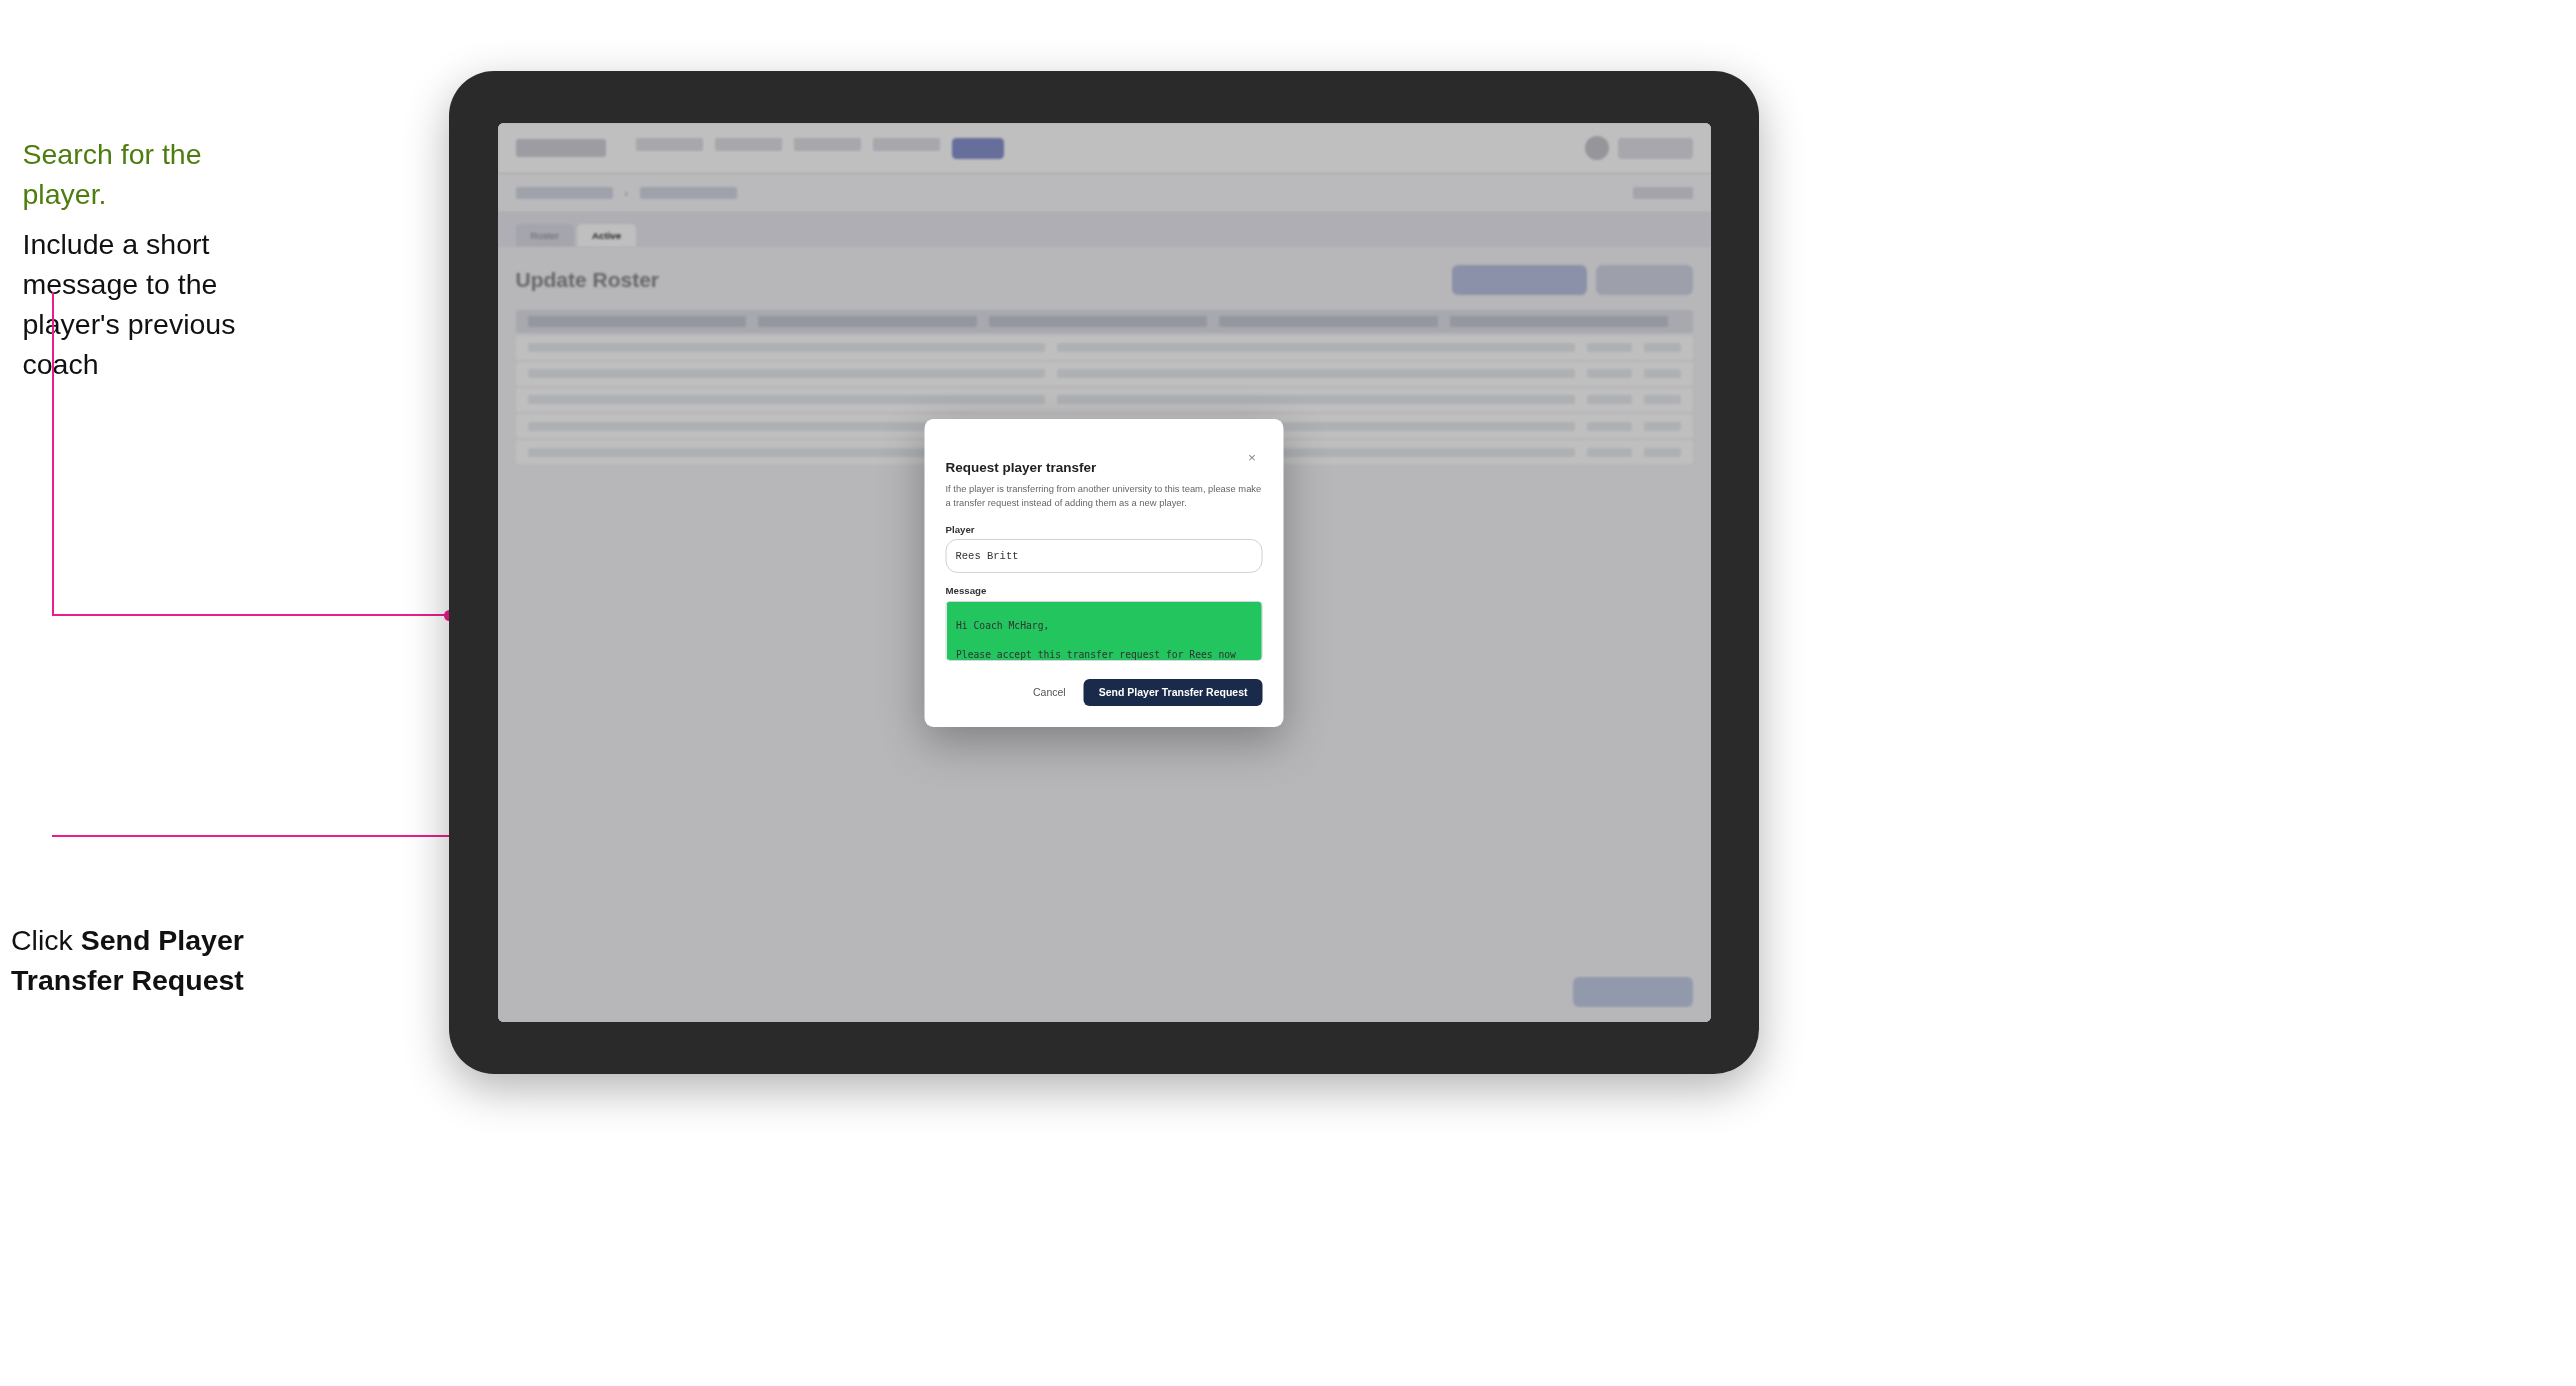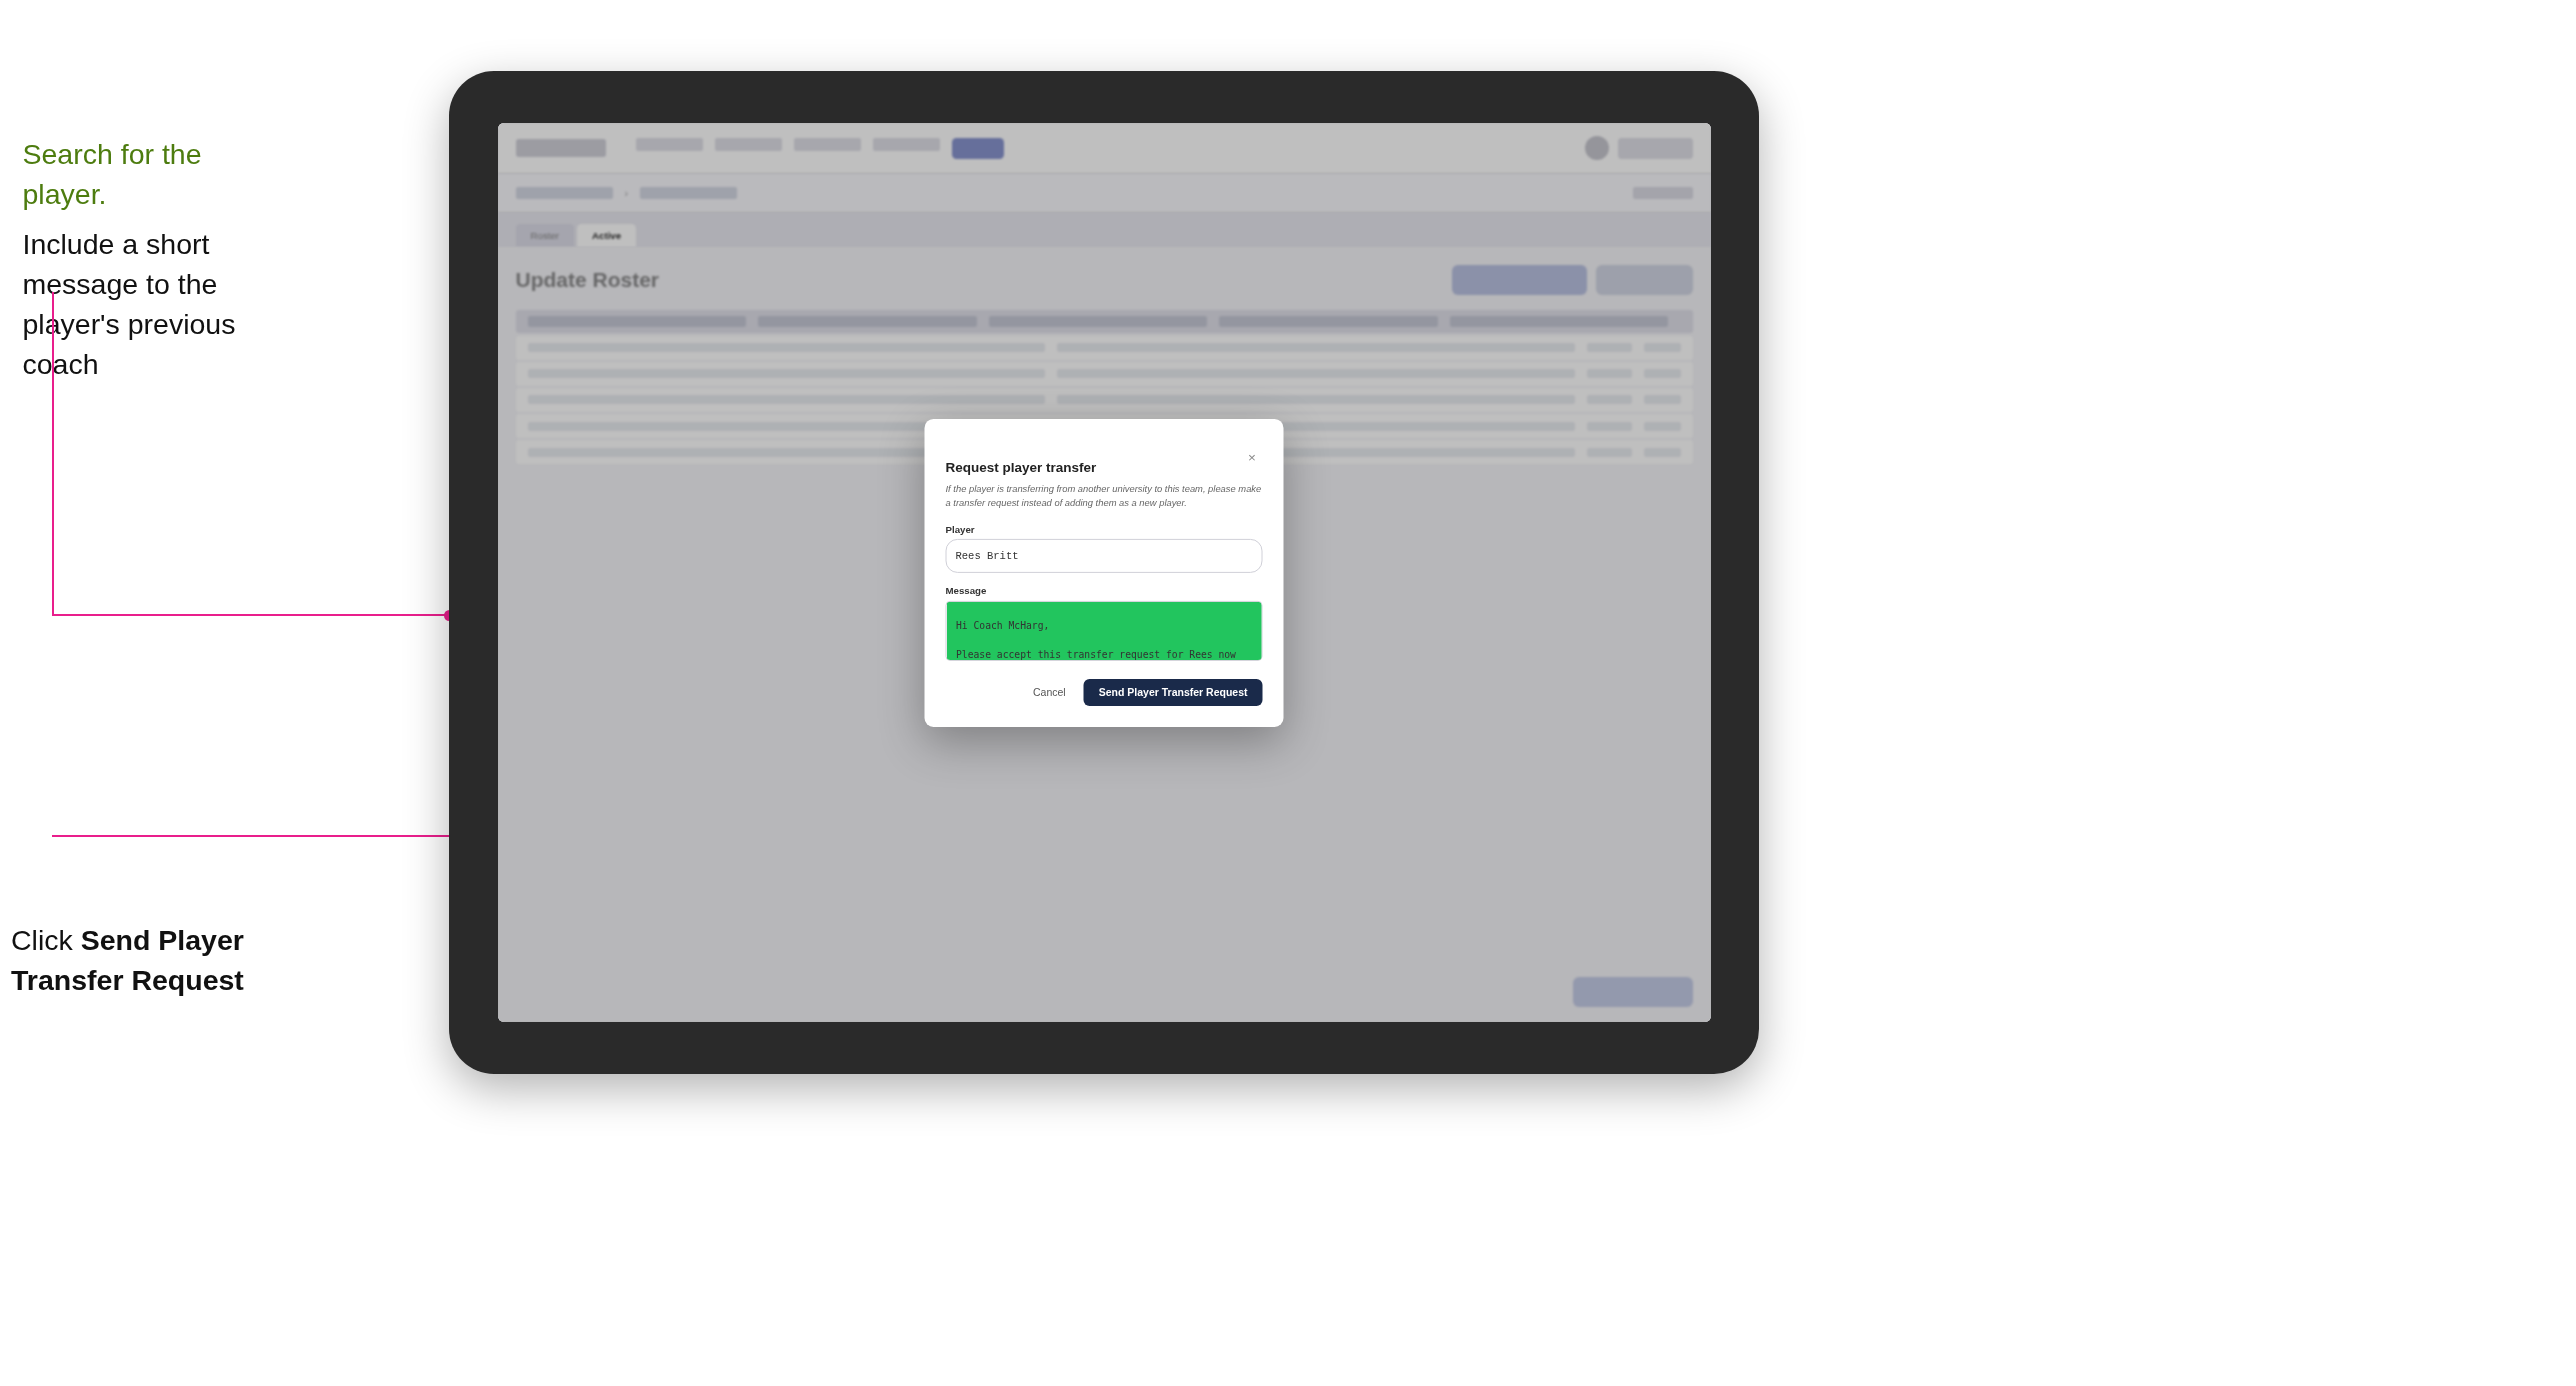--- a/index.html
+++ b/index.html
@@ -417,21 +417,20 @@
       align-items: center;
       justify-content: center;
       border-radius: 3px;
     }
 
     .modal-desc {
       font-size: 9.4px;
       color: #666;
       line-height: 1.5;
       margin-bottom: 13.5px;
-      font-style: italic;
     }
 
     .modal-label {
       font-size: 9.7px;
       font-weight: 600;
       color: #333;
       margin-bottom: 4.5px;
     }
 
     .modal-input {

